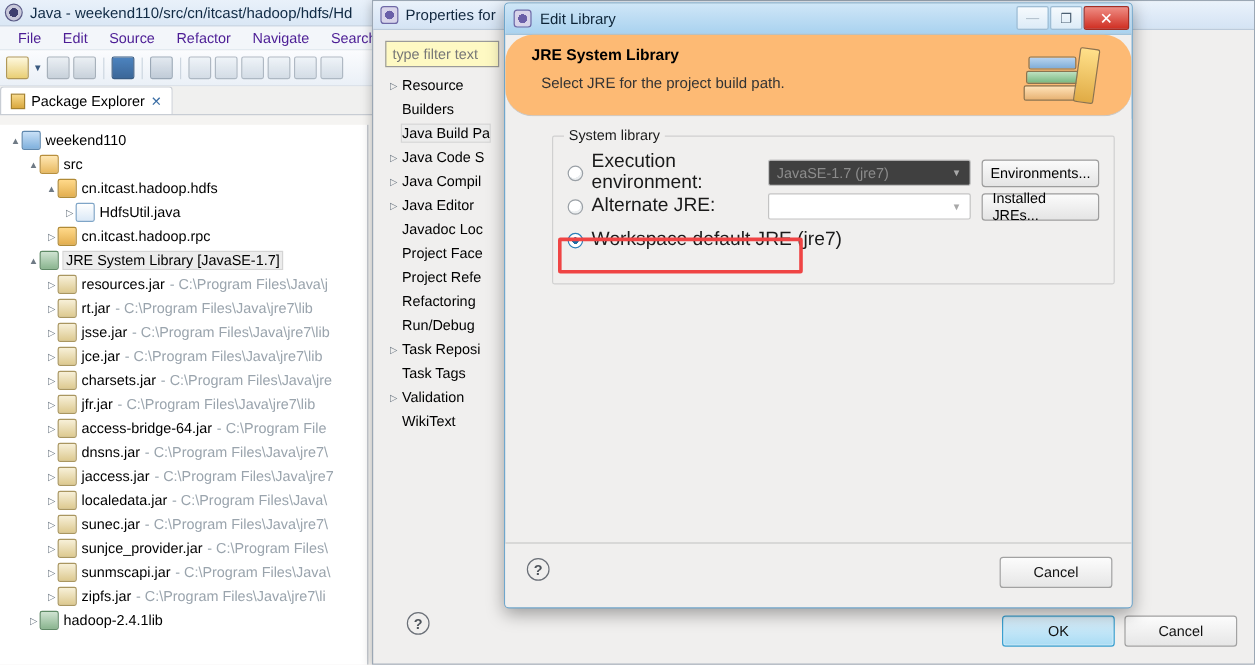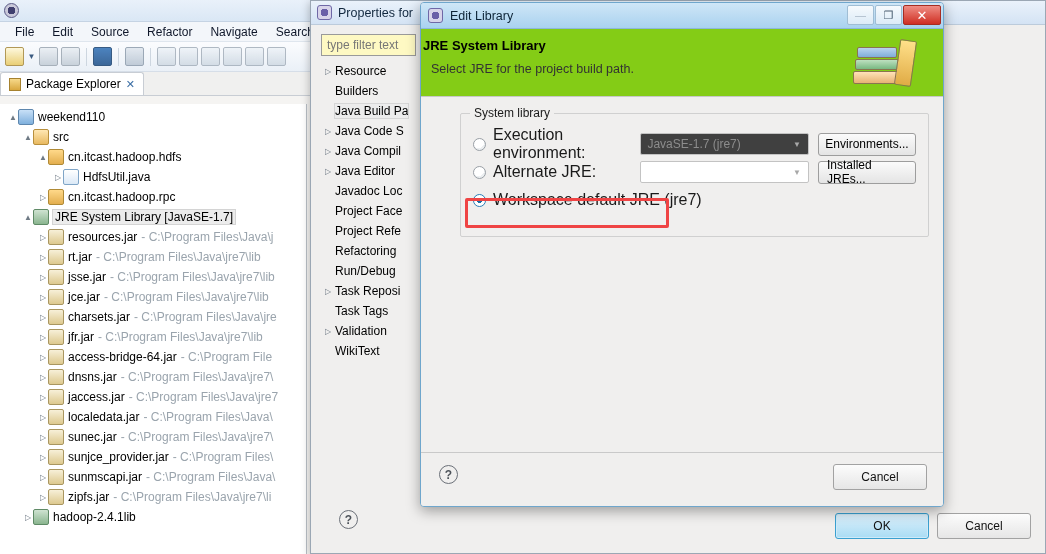--- a/index.html
+++ b/index.html
@@ -27,21 +27,21 @@
     background:linear-gradient(#fdfdfe,#e4ecf5);
     display:flex; align-items:center; justify-content:center;
     font-size:11px; color:#46566a;
   }
   .winbtn.close { background:linear-gradient(#f09a92,#d6382c); border-color:#b3352b; color:#fff; }
   .ecl-menubar {
     height:20px; display:flex; align-items:center;
     background:#f3f6fa; border-bottom:1px solid #dfe6ee;
     padding-left:6px;
   }
-  .ecl-menubar span { padding:0 9px; font-size:12px; color:#0f172a; }
+  .ecl-menubar span { padding:0 9px; font-size:12px; color:#4c1d95; }
   .ecl-toolbar {
     height:30px; display:flex; align-items:center; gap:3px;
     background:linear-gradient(#fbfcfe,#eaf0f7);
     border-bottom:1px solid #d6dee8; padding:0 5px;
   }
   .tb-ic { width:19px; height:19px; display:inline-block; opacity:.85; position:relative; }
   .tb-sep { width:1px; height:18px; background:#cdd6e0; margin:0 3px; }
   .tb-caret { width:9px; height:18px; display:flex; align-items:center; justify-content:center; color:#3a5a80; font-size:8px; }
   .ecl-tabs {
     height:24px; display:flex; align-items:flex-end;
@@ -142,22 +142,22 @@
   .e-title { font-size:12.5px; color:#0d2437; margin-left:7px;text-align:right; }
   .e-winbtns { position:absolute; right:2px; top:2px; display:flex; gap:1px; }
   .e-wb {
     width:27px; height:20px; border:1px solid #9fbdd4; border-radius:2px;
     background:linear-gradient(#f6fafd,#dcebf7);
     display:flex; align-items:center; justify-content:center; font-size:11px; color:#4b5f72;
   }
   .e-wb.dis { color:#a9b8c6; }
   .e-wb.close { background:linear-gradient(#ef8d84,#cf2e22); border-color:#a52c22; color:#fff; width:38px; font-size:13px; }
   .e-header {
-    height:68px; background:#84cc16; border-bottom:1px solid #c8c8c8;
-    padding:9px 2px; position:relative;
+    height:68px; background:#fdba74; border-bottom:1px solid #c8c8c8;
+    padding:9px 22px; position:relative;border-radius:23px;
   }
   .e-h1 { font-size:13px; font-weight:bold; color:#000; }
   .e-h2 { font-size:12.5px; color:#333; margin-top:9px; margin-left:8px; }
   .books { position:absolute; right:14px; top:8px; width:76px; height:52px; }
   .book { position:absolute; border-radius:2px; border:1px solid #8a7450; }
   .e-body { position:absolute; left:0; right:0; top:96px; bottom:54px; background:#f0efee; padding:14px;margin-left:25px; }
   .group { position:relative; border:1px solid #d0d0d0; border-radius:2px; padding:16px 12px 14px 12px; height:124px; }
   .group-legend {
     position:absolute; top:-8px; left:9px; background:#f0efee; padding:0 4px; font-size:12px; color:#1a1a1a;
   }
@@ -186,20 +186,21 @@
     font-size:12px; color:#4d535a; font-weight:bold;
   }
 </style>
 </head>
 <body>
 
 <div id="eclipse">
 
   <div class="ecl-titlebar">
     <span style="width:15px;height:15px;border-radius:50%;background:radial-gradient(circle at 50% 50%,#3f3f6e 0 40%,#c9c9da 41% 100%);border:1px solid #5a5a86;display:inline-block;"></span>
+    <span class="ecl-title-text">Java - weekend110/src/cn/itcast/hadoop/hdfs/Hd</span>
     <div class="winbtns">
       <div class="winbtn">—</div>
       <div class="winbtn">❐</div>
       <div class="winbtn close">✕</div>
     </div>
   </div>
 
   <div class="ecl-menubar">
     <span>File</span>
     <span>Edit</span>

